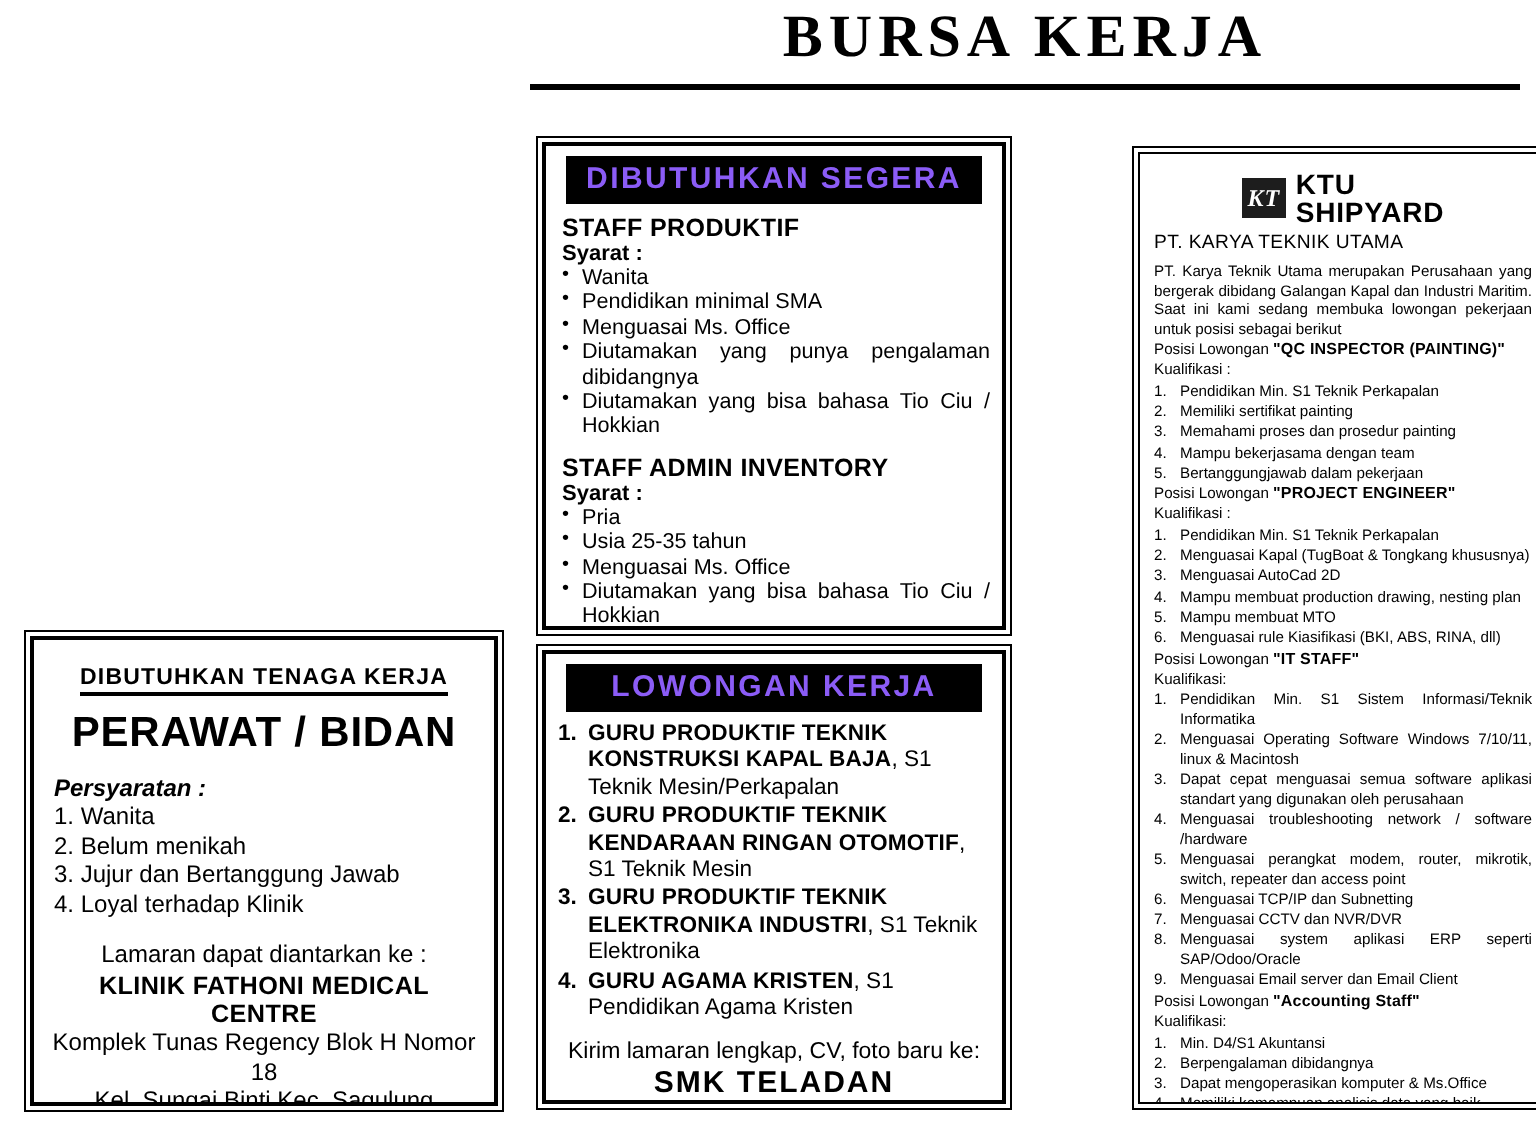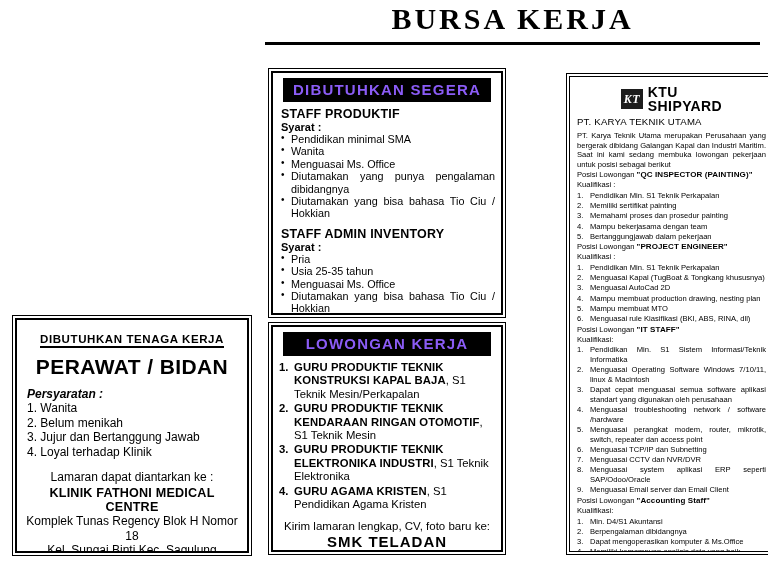--- a/index.html
+++ b/index.html
@@ -275,22 +275,22 @@
   <div id="title-rule"></div>
 </div>
 
 <div class="adbox" id="box-segera">
   <div class="inner">
     <div class="banner">DIBUTUHKAN SEGERA</div>
 
     <div class="job-head">STAFF PRODUKTIF</div>
     <div class="syarat">Syarat :</div>
     <ul class="bullets">
+      <li>Wanita</li>
       <li>Pendidikan minimal SMA</li>
-      <li>Wanita</li>
       <li>Menguasai Ms. Office</li>
       <li>Diutamakan yang punya pengalaman dibidangnya</li>
       <li>Diutamakan yang bisa bahasa Tio Ciu / Hokkian</li>
     </ul>
 
     <div class="job-head" style="margin-top:7px">STAFF ADMIN INVENTORY</div>
     <div class="syarat">Syarat :</div>
     <ul class="bullets">
       <li>Pria</li>
       <li>Usia 25-35 tahun</li>

